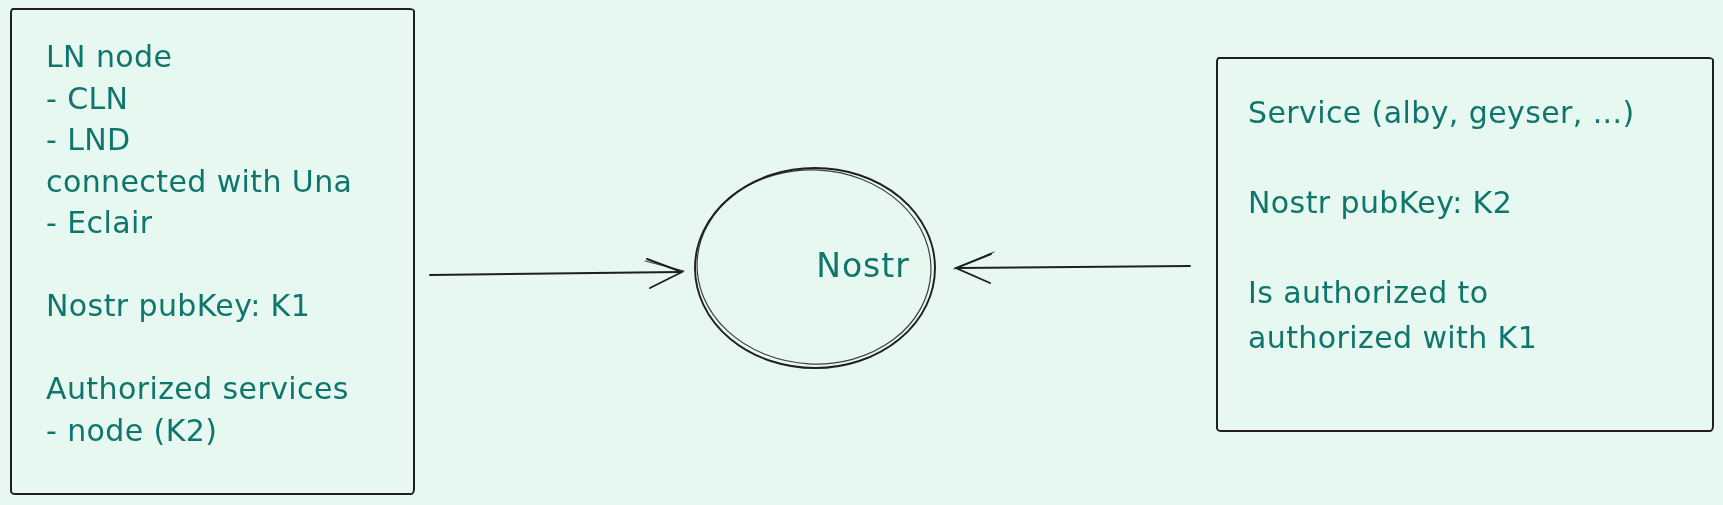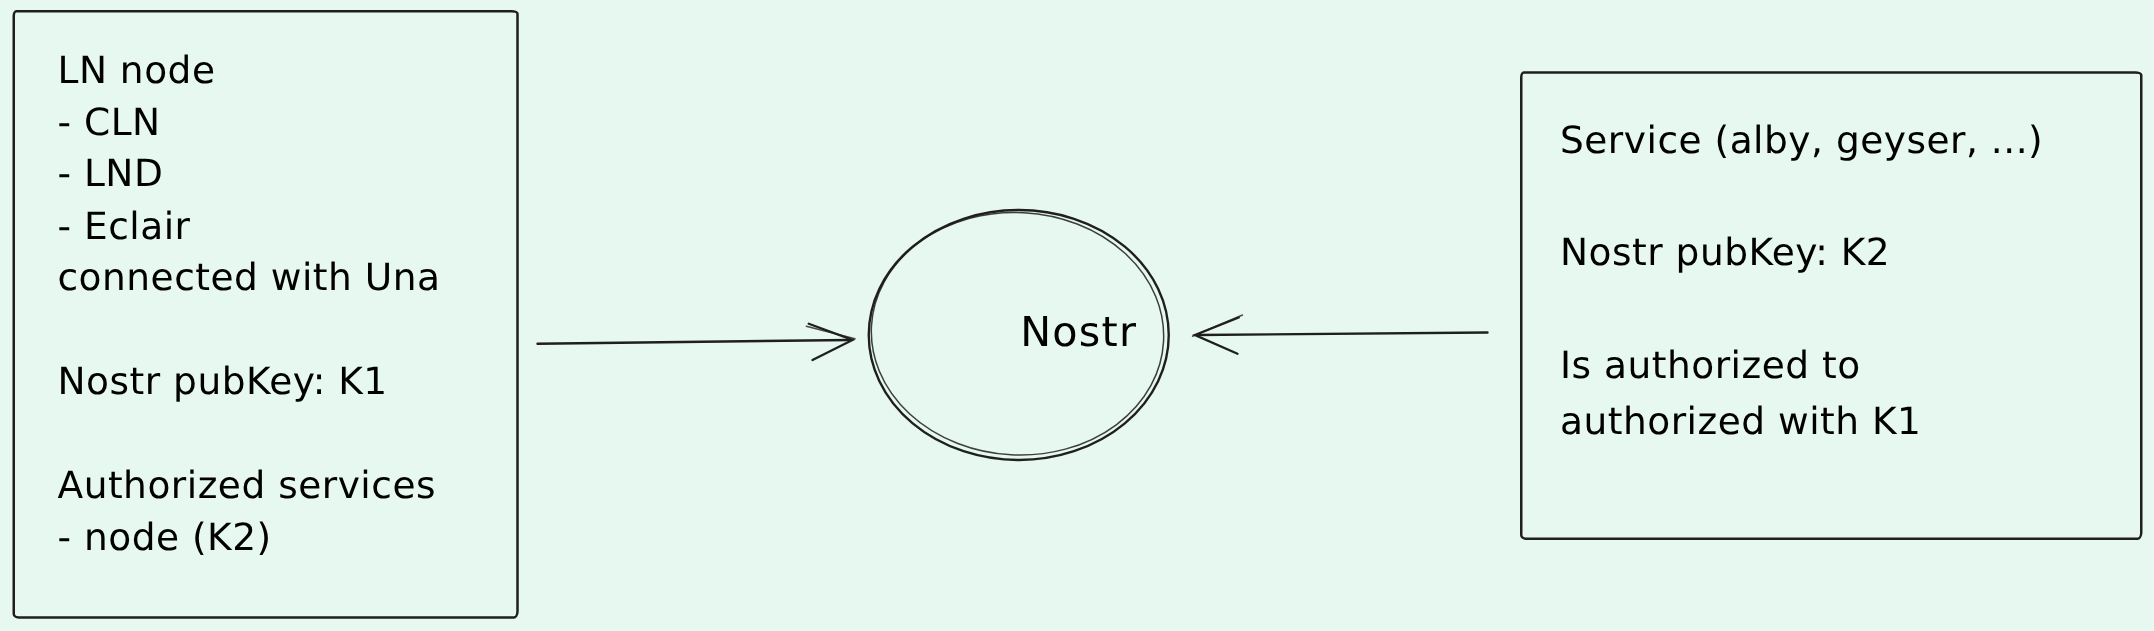--- a/index.html
+++ b/index.html
@@ -3,21 +3,21 @@
 <meta charset="utf-8">
 <style>
   html, body { margin: 0; padding: 0; }
   .canvas {
     position: relative;
     width: 1723px;
     height: 505px;
     background: #e6f8f0;
     overflow: hidden;
     font-family: "DejaVu Sans", sans-serif;
-    color: #000000;
+    color: #0f766e;
   }
   .overlay-svg {
     position: absolute;
     left: 0; top: 0;
     width: 1723px; height: 505px;
   }
   .sketch-box {
     position: absolute;
     border: 2.5px solid #1f1f1f;
     border-radius: 3px 6px 4px 5px / 5px 3px 6px 4px;
@@ -80,22 +80,22 @@
       <path d="M 991 254 L 956 268 L 990 283"></path>
       <path d="M 994 252 L 954 269" stroke-width="1.1" opacity="0.8"></path>
     </g>
   </svg>
 
   <div class="sketch-box box-ln-node"></div>
   <div class="text-block ln-node-text">
       <div class="text-line">LN node</div>
       <div class="text-line">- CLN</div>
       <div class="text-line">- LND</div>
+      <div class="text-line">connected with Una</div>
       <div class="text-line">- Eclair</div>
-      <div class="text-line">connected with Una</div>
       <div class="text-line"></div>
       <div class="text-line">Nostr pubKey: K1</div>
       <div class="text-line"></div>
       <div class="text-line">Authorized services</div>
       <div class="text-line">- node (K2)</div>
     </div>
 
   <div class="nostr-label">Nostr</div>
 
   <div class="sketch-box box-service"></div>

